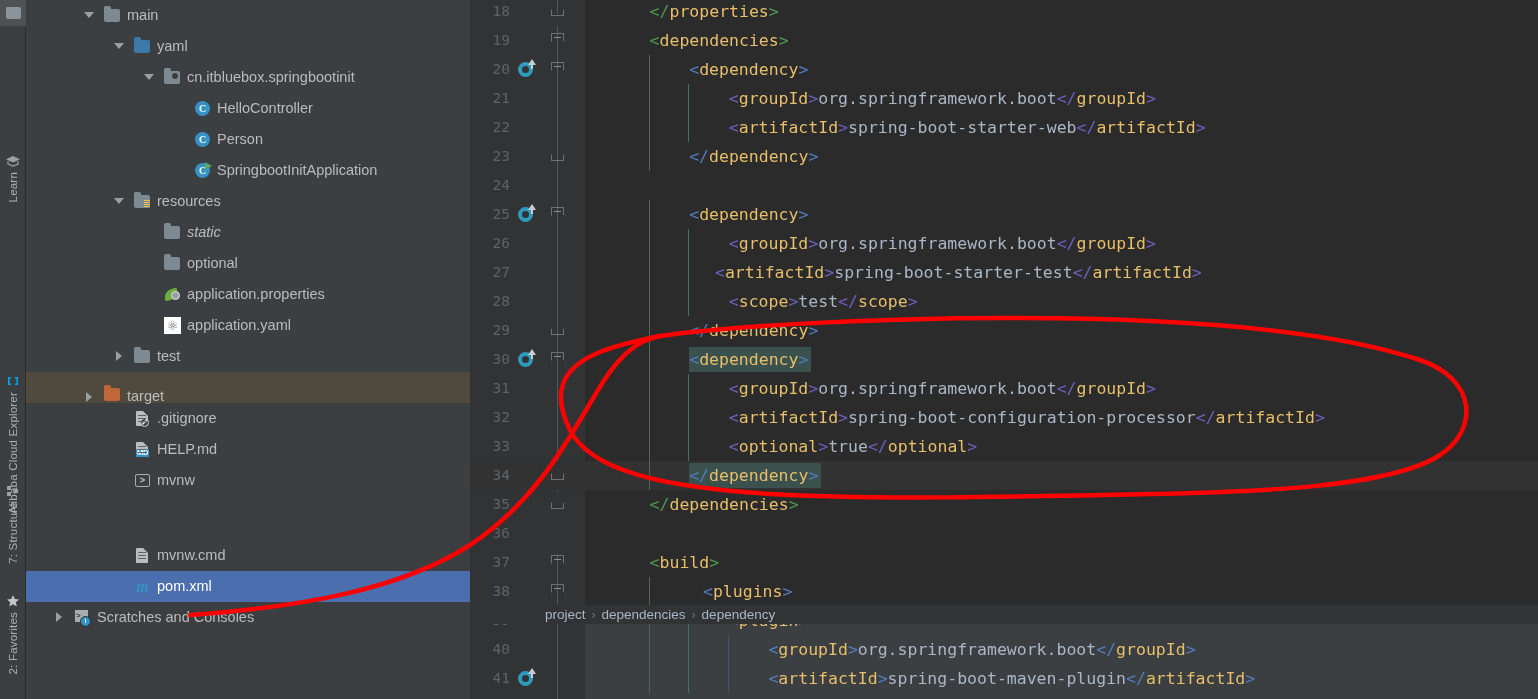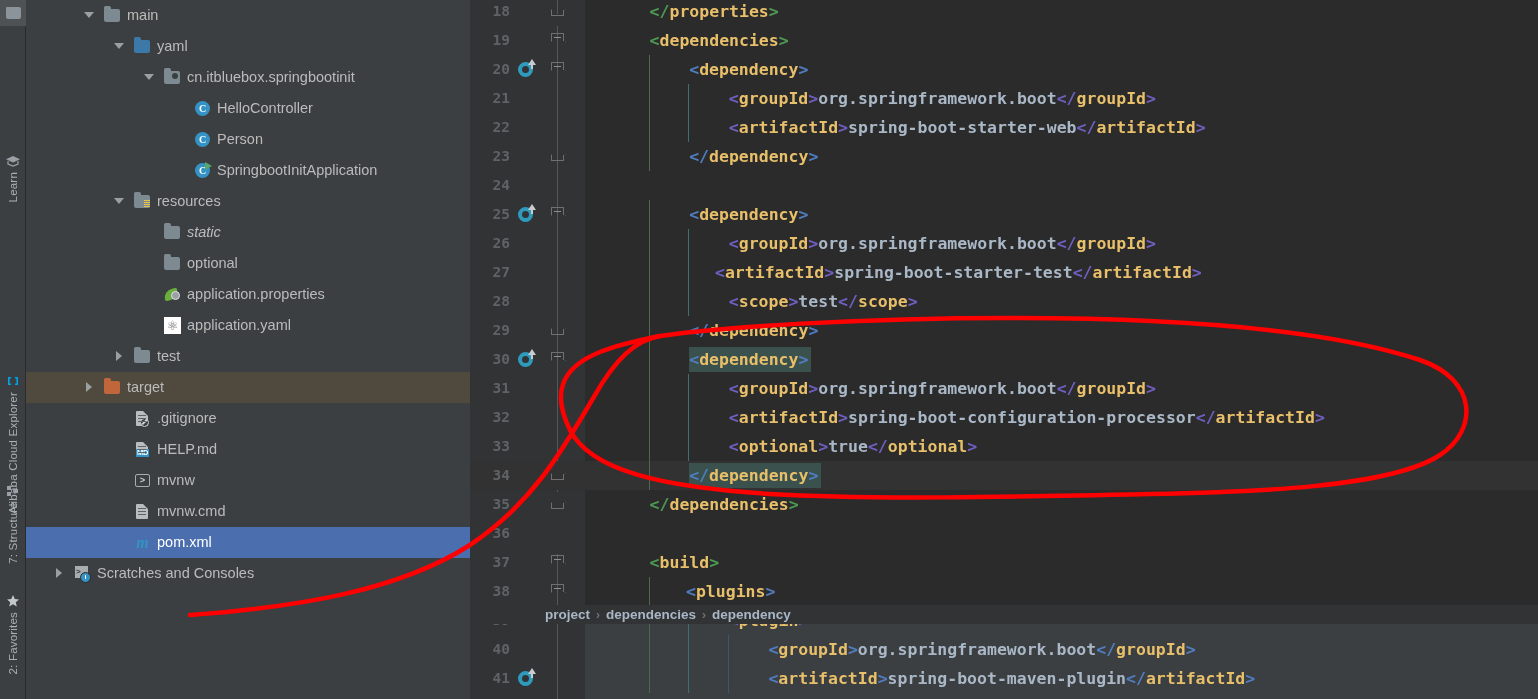--- a/index.html
+++ b/index.html
@@ -151,21 +151,21 @@
     position: absolute; left: 6px; bottom: -1px; width: 11px; height: 11px;
     border-radius: 50%; background: #3592c4; border: 1px solid #2b2b2b;
   }
   .sc-clock::after {
     content: ""; position: absolute; left: 4.2px; top: 1.8px; width: 1.2px; height: 4px; background: #fff;
   }
 
   
   .editor {
     position: absolute; left: 470px; top: 0; width: 1068px; height: 624px;
-    background: #2b2b2b; font-family: "DejaVu Sans Mono", "Liberation Mono", monospace; font-weight: bold;
+    background: #2b2b2b; font-family: "DejaVu Sans Mono", "Liberation Mono", monospace;
   }
   .gutter {
     position: absolute; left: 0; top: 0; width: 115px; height: 699px; background: #313335;
   }
   .code-area { position: absolute; left: 115px; top: 0; right: 0; height: 699px; }
 
   .eline { position: absolute; left: 0; width: 1068px; height: 29px; }
   .eline .num {
     position: absolute; left: 0; width: 40px; text-align: right;
     font-size: 14.5px; color: #606366; line-height: 29px;
@@ -371,21 +371,21 @@
         </span>
         <span class="lbl">application.yaml</span>
       </div>
       <div class="row" style="padding-left: 88px;">
         <span class="arrow right" style="margin-right: 9px;"></span>
         <span class="ico">
           <span class="fol grey"></span>
         </span>
         <span class="lbl">test</span>
       </div>
-      <div class="row mark" style="padding-left: 58px;">
+      <div class="row mark" style="padding-left: 58px; align-items: flex-end;">
         <span class="arrow right" style="margin-right: 9px;"></span>
         <span class="ico">
           <span class="fol orng"></span>
         </span>
         <span class="lbl">target</span>
       </div>
       <div class="row" style="padding-left: 88px;">
         <span style="width: 20px; flex: 0 0 auto;"></span>
         <span class="ico">
           <span class="doc cut">
@@ -403,21 +403,21 @@
         </span>
         <span class="lbl">HELP.md</span>
       </div>
       <div class="row" style="padding-left: 88px;">
         <span style="width: 20px; flex: 0 0 auto;"></span>
         <span class="ico">
           <span class="sh">&gt;</span>
         </span>
         <span class="lbl">mvnw</span>
       </div>
-      <div class="row" style="padding-left: 88px;">
+      <div class="row" style="padding-left: 88px; margin-top: 44px;">
         <span style="width: 20px; flex: 0 0 auto;"></span>
         <span class="ico">
           <span class="doc cut"></span>
         </span>
         <span class="lbl">mvnw.cmd</span>
       </div>
       <div class="row sel" style="padding-left: 88px;">
         <span style="width: 20px; flex: 0 0 auto;"></span>
         <span class="ico">
           <span class="mvn-m">m</span>
@@ -595,21 +595,21 @@
           </span>
           <span class="txt" style="left: 64.6px;"><span class="br-green">&lt;</span><span class="tag">build</span><span class="br-green">&gt;</span></span>
         </div>
         <div class="eline" style="top: 577px;">
           <span class="num" style="left: -115px;">38</span>
           <span class="fold open" style="left: -34px;">
             <span class="box"></span>
             <span class="minus"></span>
           </span>
           <span class="indent ind-green" style="left: 63.6px; top: 0px; height: 29px;"></span>
-          <span class="txt" style="left: 101px;"><span class="br-blue">&lt;</span><span class="tag">plugins</span><span class="br-blue">&gt;</span></span>
+          <span class="txt" style="left: 118px;"><span class="br-blue">&lt;</span><span class="tag">plugins</span><span class="br-blue">&gt;</span></span>
         </div>
         <div class="eline" style="top: 606px;">
           <span class="num" style="left: -115px;">39</span>
           <span class="fold open" style="left: -34px;">
             <span class="box"></span>
             <span class="minus"></span>
           </span>
           <span class="indent ind-green" style="left: 63.6px; top: 0px; height: 29px;"></span>
           <span class="indent ind-teal" style="left: 103.2px; top: 0px; height: 29px;"></span>
           <span class="txt" style="left: 143.8px;"><span class="br-purple">&lt;</span><span class="tag">plugin</span><span class="br-purple">&gt;</span></span>

